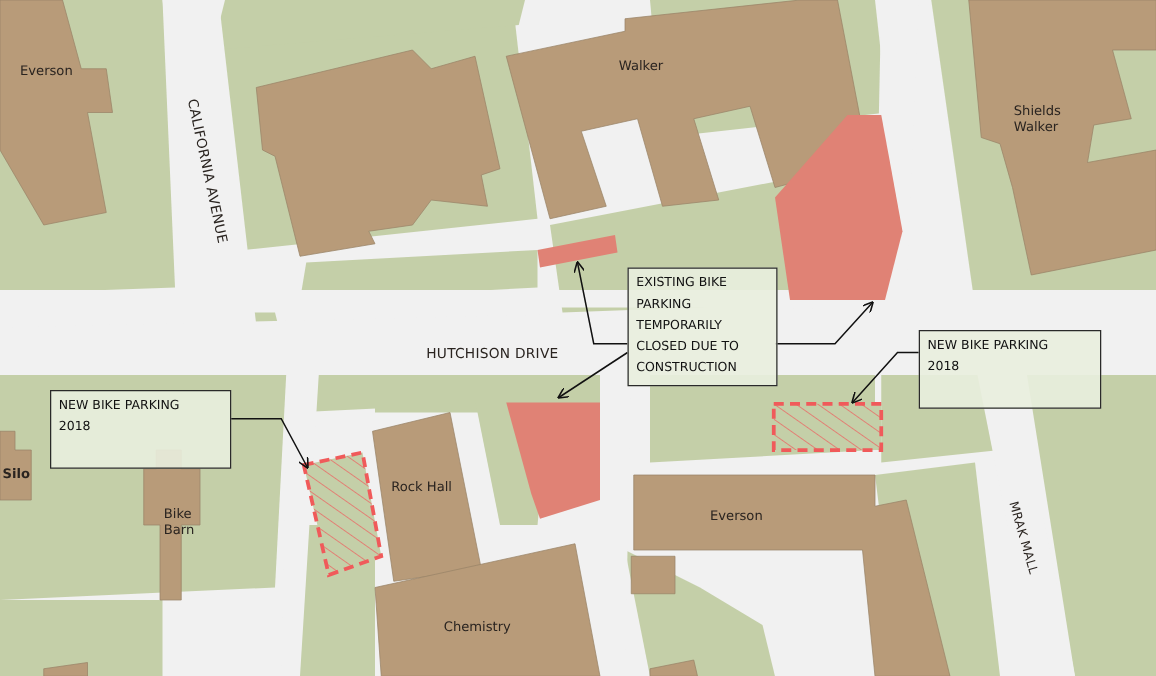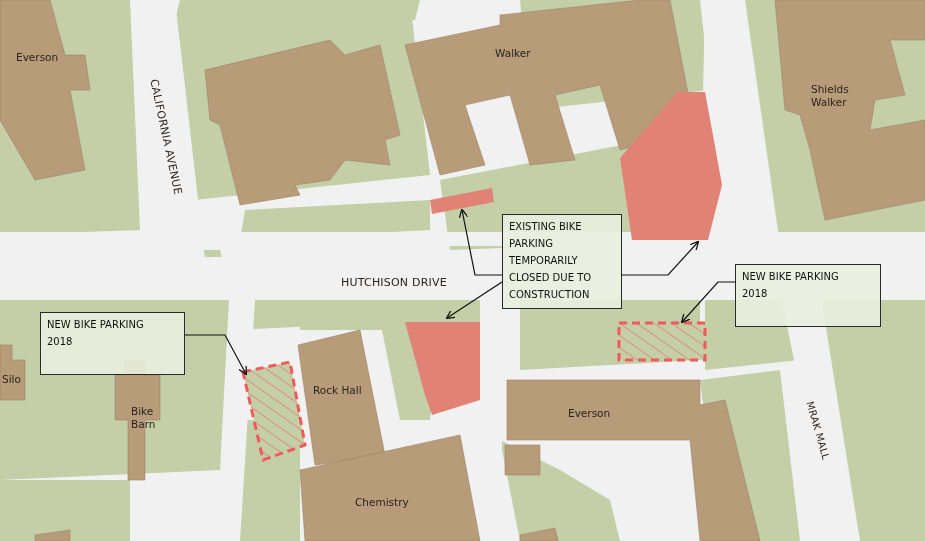--- a/index.html
+++ b/index.html
@@ -98,21 +98,21 @@
   <div class="road-lbl" style="left:322px;top:276px;margin-left:19px;">HUTCHISON DRIVE</div>
   <div class="road-lbl" style="left:112px;top:125px;transform:rotate(78deg);transform-origin:left top;left:160px;top:78px;">CALIFORNIA AVENUE</div>
   <div class="road-lbl" style="left:815px;top:400px;transform:rotate(74deg);transform-origin:left top;font-size:10px;">MRAK MALL</div>
 
   <div class="lbl" style="left:16px;top:51px;">Everson</div>
   <div class="lbl" style="left:495px;top:47px;">Walker</div>
   <div class="lbl" style="left:811px;top:41px;margin-top:42px;">
     <div>Shields</div>
     <div>Walker</div>
   </div>
-  <div class="lbl" style="left:2px;top:373px;">Silo</div>
+  <div class="lbl" style="left:2px;top:373px;font-weight:bold;">Silo</div>
   <div class="lbl" style="left:131px;top:405px;">
     <div>Bike</div>
     <div>Barn</div>
   </div>
   <div class="lbl" style="left:313px;top:384px;">Rock Hall</div>
   <div class="lbl" style="left:355px;top:496px;">Chemistry</div>
   <div class="lbl" style="left:568px;top:407px;">Everson</div>
 
   <div class="callout" style="left:502px;top:214px;width:120px;height:95px;">
     <span>EXISTING BIKE</span>

